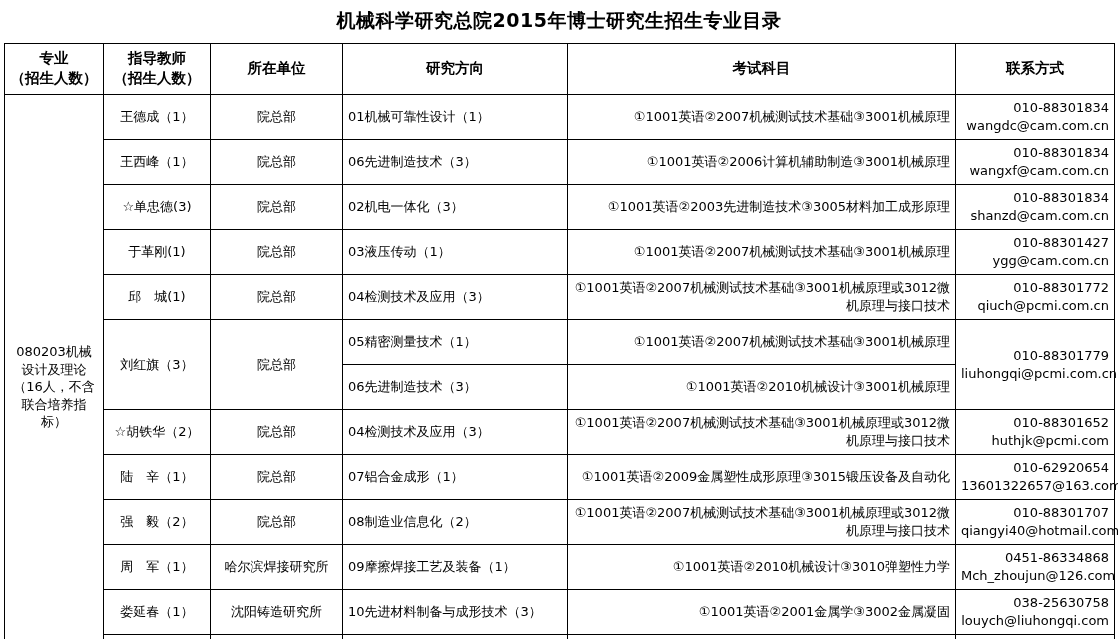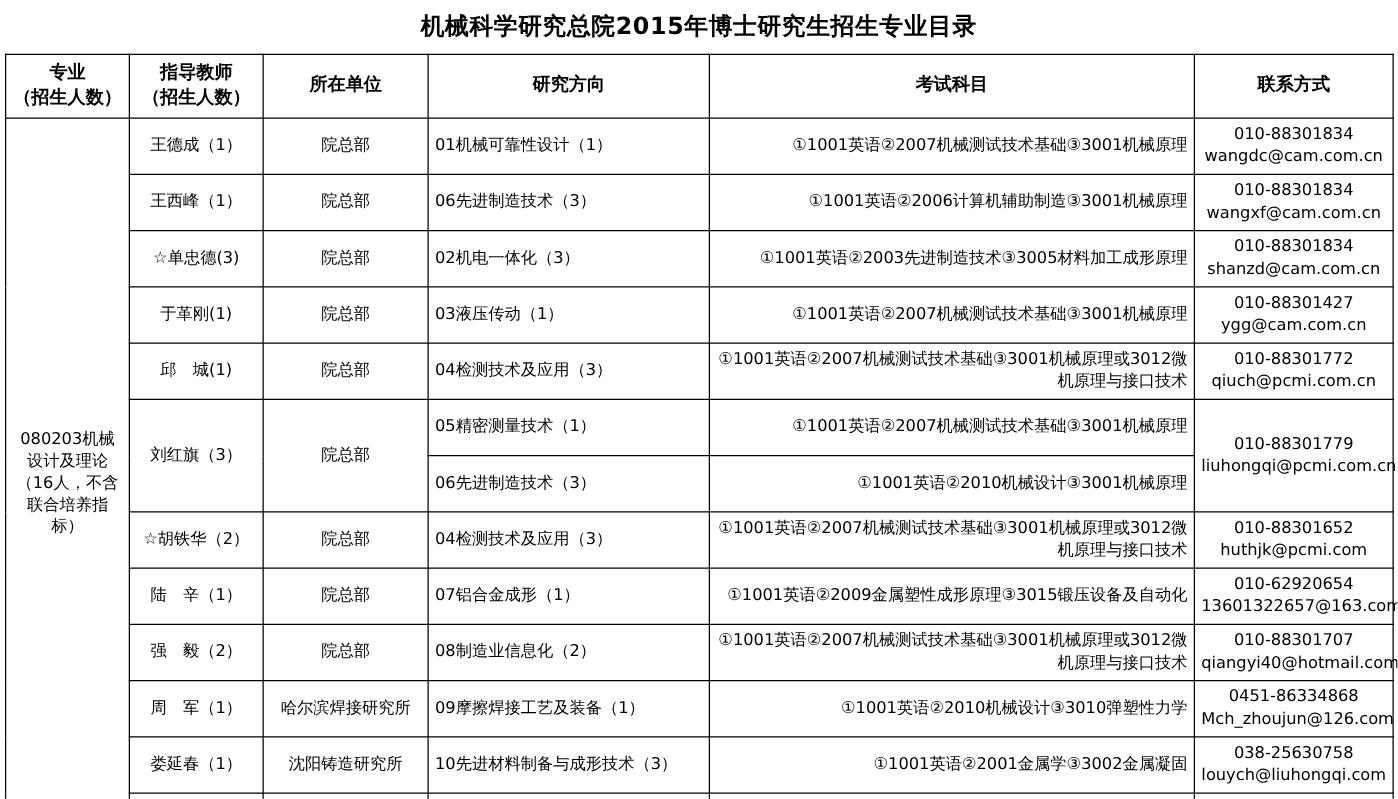--- a/index.html
+++ b/index.html
@@ -69,21 +69,21 @@
     font-size: 13px;
     padding-left: 8px;
   }
   td.c-subject {
     text-align: right;
     font-size: 12.5px;
     padding-left: 6px;
     line-height: 1.4;
   }
   td.c-contact {
-    text-align: center;
+    text-align: right;
     font-size: 11.5px;
     padding-left: 6px;
     line-height: 1.35;
     font-family: "DejaVu Sans Mono", "Liberation Mono", monospace;
   }
   .contact-line { display: block; white-space: nowrap; }
   .row-tall td { height: 38px; }
   col.w-major { width: 99px; }
   col.w-teacher { width: 107px; }
   col.w-unit { width: 132px; }

